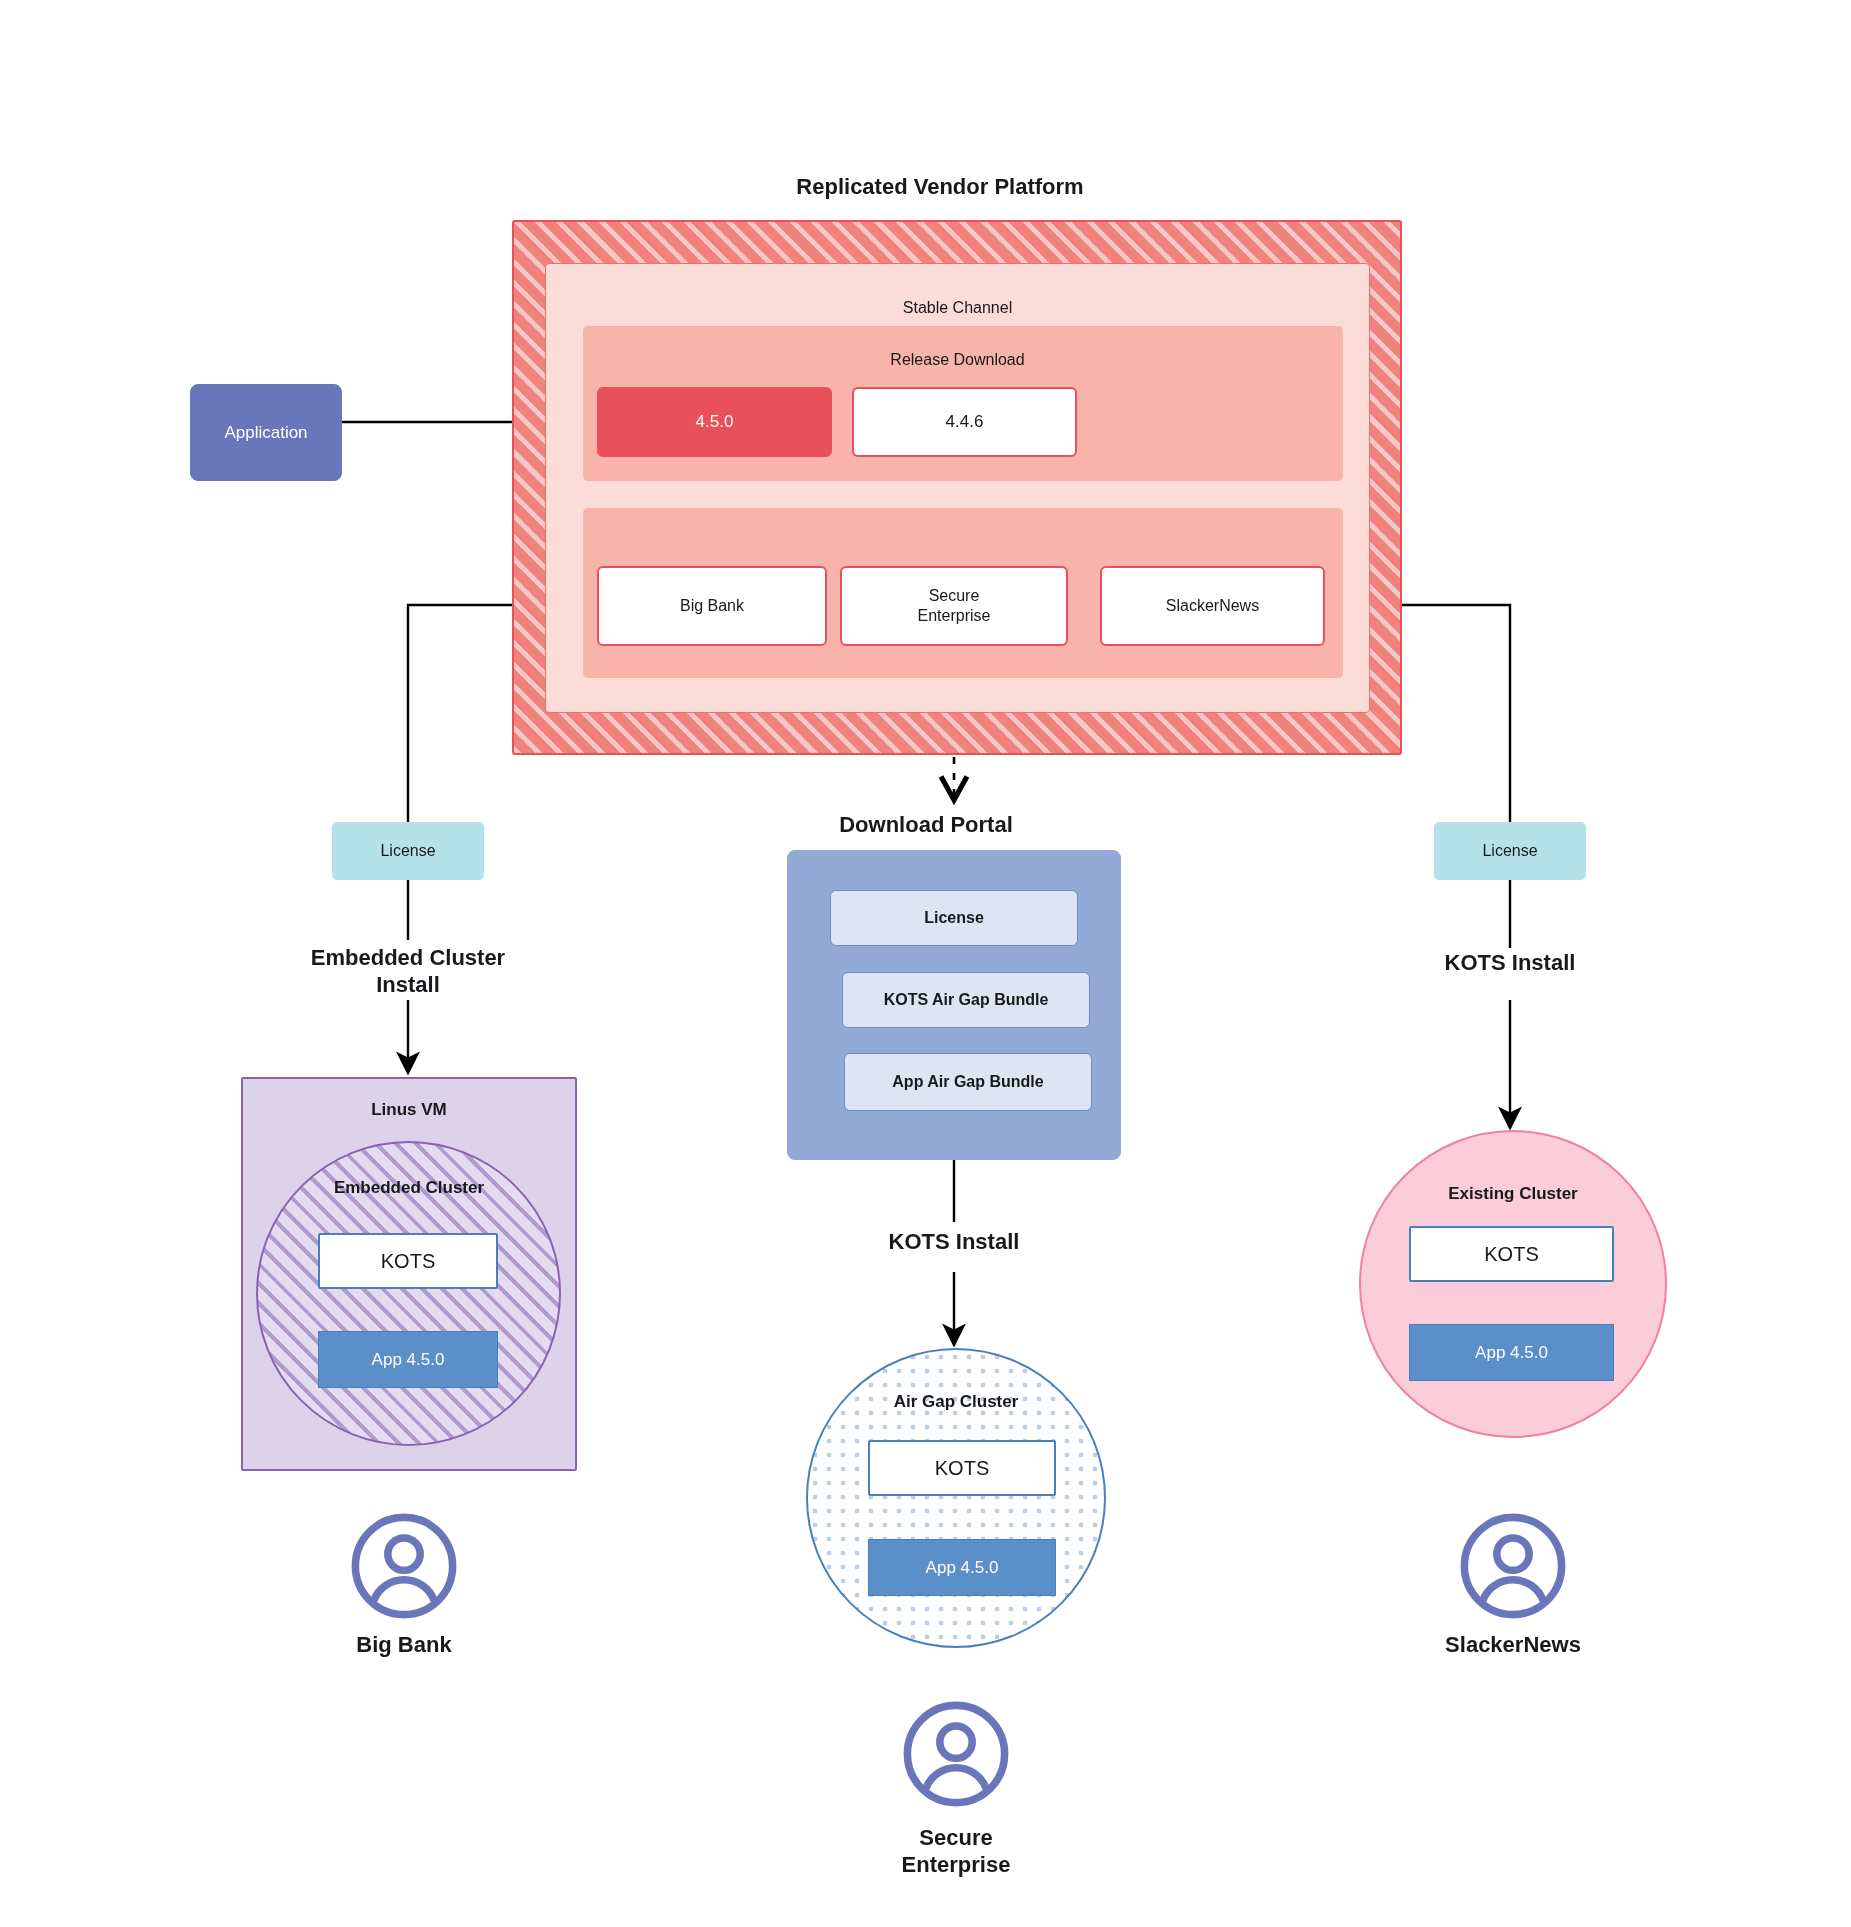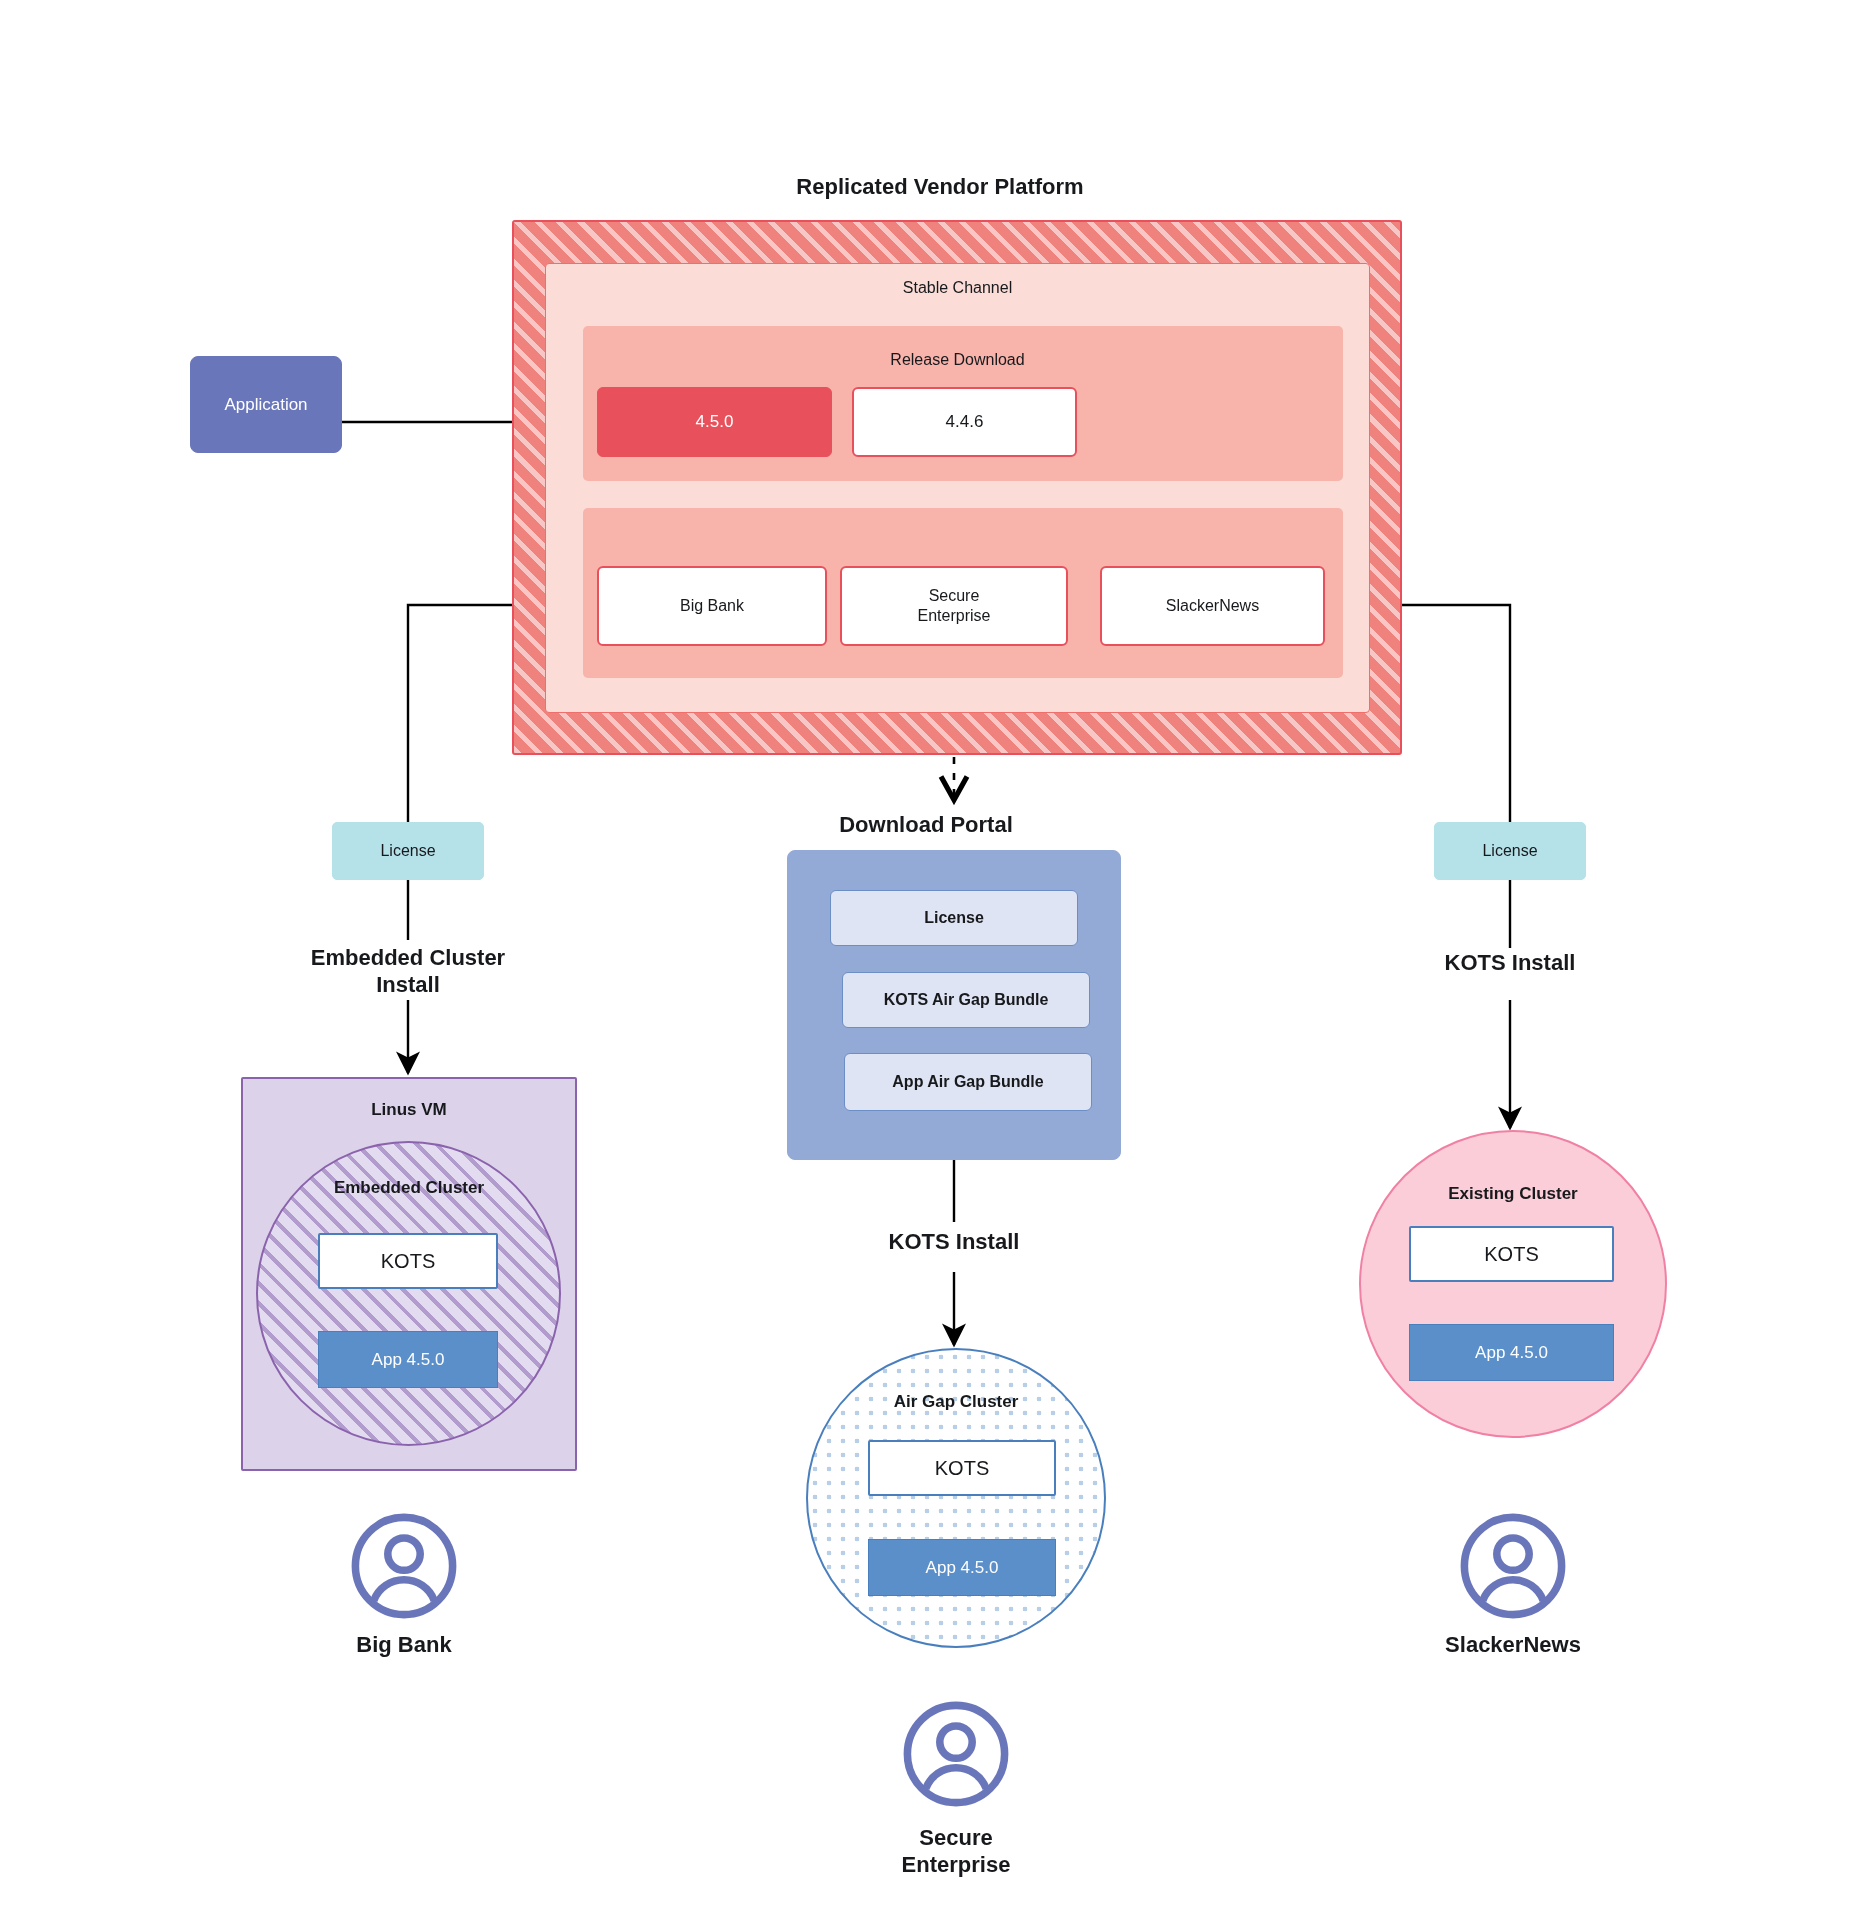--- a/index.html
+++ b/index.html
@@ -226,36 +226,36 @@
     <path d="M960,1498 L960,1538" fill="none" stroke="#000000" stroke-width="2.4" stroke-dasharray="6 7" marker-end="url(#arrowOpen)"></path>
 
     <path d="M1512,1283 L1512,1322" fill="none" stroke="#000000" stroke-width="2.4" stroke-dasharray="6 7" marker-end="url(#arrowOpen)"></path>
   </svg>
 
   <div class="abs center-text title-main" style="left:640px; top:170px; width:600px; height:34px;">Replicated Vendor Platform</div>
 
   <div class="abs hatch-red" style="left:512px; top:220px; width:890px; height:535px;"></div>
 
   <div class="abs panel-stable" style="left:545px; top:263px; width:825px; height:450px;"></div>
-  <div class="abs center-text label-sm" style="left:645px; top:276px; width:625px; height:24px;">Stable Channel</div>
+  <div class="abs center-text label-sm" style="left:645px; top:296px; width:625px; height:24px;">Stable Channel</div>
 
   <div class="abs panel-inner" style="left:583px; top:326px; width:760px; height:155px;"></div>
   <div class="abs center-text label-sm" style="left:645px; top:348px; width:625px; height:24px;">Release Download</div>
 
   <div class="abs center-text rel-box current" style="left:597px; top:387px; width:235px; height:70px;">4.5.0</div>
   <div class="abs center-text rel-box past" style="left:852px; top:387px; width:225px; height:70px;">4.4.6</div>
 
   <div class="abs panel-inner" style="left:583px; top:508px; width:760px; height:170px;"></div>
 
   <div class="abs center-text cust-box" style="left:597px; top:566px; width:230px; height:80px;">Big Bank</div>
   <div class="abs center-text cust-box" style="left:840px; top:566px; width:228px; height:80px; white-space:pre-line;">Secure
 Enterprise</div>
   <div class="abs center-text cust-box" style="left:1100px; top:566px; width:225px; height:80px;">SlackerNews</div>
 
-  <div class="abs center-text app-box" style="left:190px; top:356px; width:152px; height:97px;">Application</div>
+  <div class="abs center-text app-box" style="left:190px; top:384px; width:152px; height:97px;">Application</div>
 
   <div class="abs center-text license-chip" style="left:332px; top:822px; width:152px; height:58px;">License</div>
 
   <div class="abs center-text label-lg" style="left:258px; top:940px; width:300px; height:62px; white-space:pre-line;">Embedded Cluster
 Install</div>
 
   <div class="abs vm-box" style="left:241px; top:1077px; width:336px; height:394px;"></div>
   <div class="abs center-text label-md" style="left:271px; top:1098px; width:276px; height:24px;">Linus VM</div>
 
   <div class="abs hatch-purple" style="left:256px; top:1141px; width:305px; height:305px;"></div>

